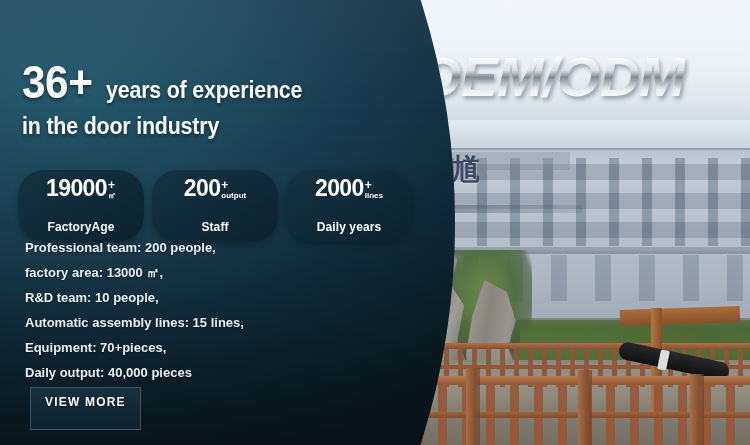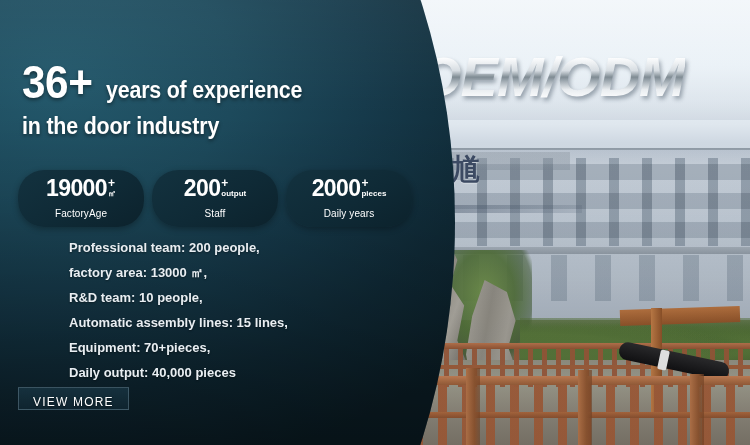--- a/index.html
+++ b/index.html
@@ -223,52 +223,52 @@
   .badge{
     background:linear-gradient(150deg,#13323f 0%,#0f2a36 55%,#0c222c 100%);
     border-radius:26px;
     padding:7px 15px 8px;
     text-align:center;
     color:#fff;
     box-shadow:0 2px 6px rgba(0,0,0,.30);
     min-width:96px;
   }
   .badge-num{
-    display:flex;align-items:center;justify-content:center;
+    display:flex;align-items:flex-end;justify-content:center;
     line-height:1;
   }
   .b-val{font-size:23px;font-weight:700;letter-spacing:-.6px;}
   .b-affix{
     display:flex;flex-direction:column;align-items:flex-start;
     margin-left:1px;line-height:1;
   }
   .b-plus{font-size:12px;font-weight:700;margin-top:-2px;}
   .b-unit{font-size:8px;font-weight:700;margin-top:1px;white-space:nowrap;}
   .badge-lbl{
-    font-size:10px;font-weight:400;margin-top:8px;letter-spacing:.1px;
+    font-size:12px;font-weight:700;margin-top:20px;letter-spacing:.1px;
   }
 
   
   .body-list{
     position:absolute;left:25px;top:236px;
     color:#e9eef2;
     font-size:13px;font-weight:700;
     line-height:1.92;
     text-shadow:0 1px 2px rgba(0,0,0,.4);
   }
-  .body-list div{white-space:nowrap;margin-left:44px;}
+  .body-list div{white-space:nowrap;}
 
   
   .view-more{
-    position:absolute;left:18px;top:387px;
+    position:absolute;left:30px;top:387px;
     background:linear-gradient(to bottom,rgba(30,64,80,.55),rgba(18,44,58,.55));
     border:1px solid rgba(140,170,185,.35);
     color:#ffffff;
-    font-size:12px;font-weight:400;letter-spacing:1.2px;
-    padding:7px 14px 0;
+    font-size:12px;font-weight:700;letter-spacing:1.2px;
+    padding:7px 14px 20px;
     cursor:pointer;
     text-shadow:0 1px 2px rgba(0,0,0,.5);
   }
 
   
   .oem{
     position:absolute;left:418px;top:44px;
     font-size:56px;font-weight:700;font-style:italic;
     letter-spacing:-1px;
     font-family:"Liberation Sans",sans-serif;
@@ -370,21 +370,21 @@
         </span>
       </div>
       <div class="badge-lbl">Staff</div>
     </div>
 
     <div class="badge">
       <div class="badge-num">
         <span class="b-val">2000</span>
         <span class="b-affix">
           <span class="b-plus">+</span>
-          <span class="b-unit">pieces</span>
+          <span class="b-unit">lines</span>
         </span>
       </div>
       <div class="badge-lbl">Daily years</div>
     </div>
 
   </div>
 
   <div class="body-list">
     <div>Professional team:  200 people,</div>
     <div>factory area:  13000 ㎡,</div>

